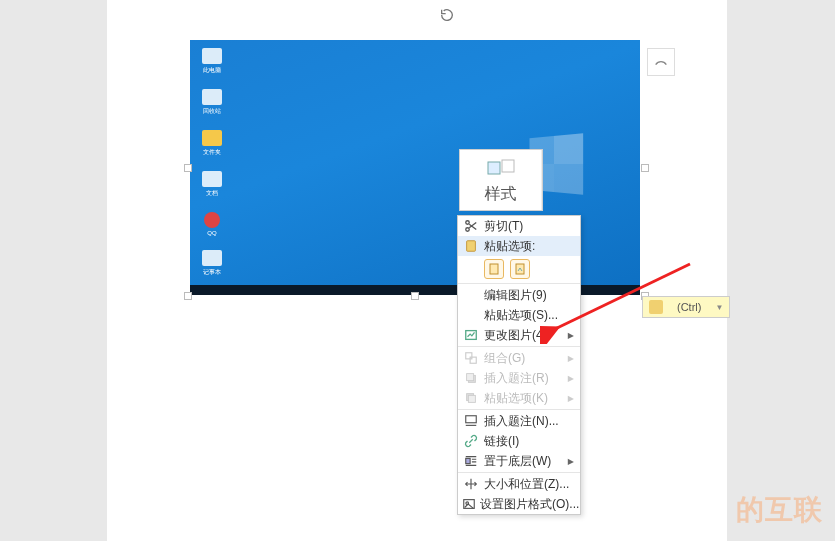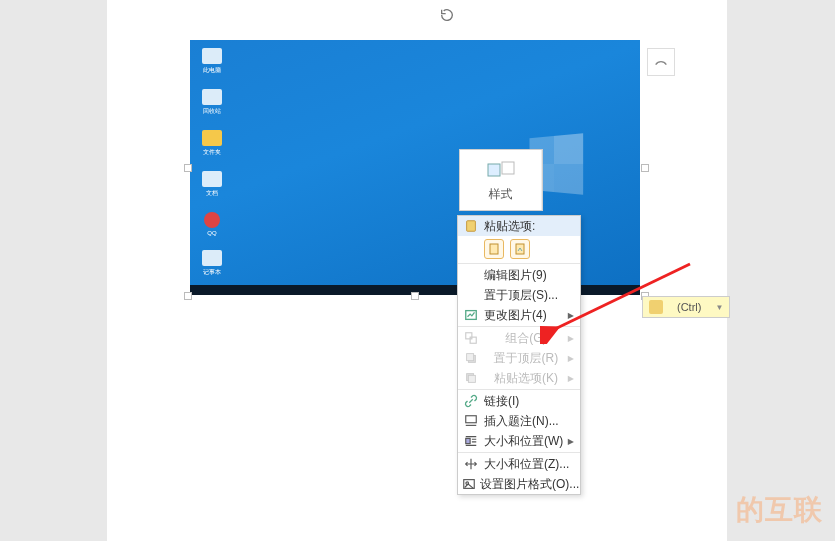--- a/index.html
+++ b/index.html
@@ -72,21 +72,21 @@
   width: 84px; height: 62px;
   background: #fff; border: 1px solid #cfcfcf;
   display: flex;
 }
 .mini-tb-item {
   flex: 1; display: flex; flex-direction: column;
   align-items: center; justify-content: center;
   gap: 4px; cursor: pointer;
 }
 .mini-tb-item .mi { height: 24px; display: flex; align-items: center; justify-content: center; }
-.mini-tb-item .lbl { font-size: 12px; color: #555; text-align: center; }
+.mini-tb-item .lbl { font-size: 16px; color: #555; text-align: center; }
 .mini-tb-item:first-child { border-right: 1px solid #eee; }
 .layout-options {
   position: absolute; left: 647px; top: 48px;
   width: 28px; height: 28px;
   background: #fff; border: 1px solid #ddd;
   display: flex; align-items: center; justify-content: center;
 }
 .layout-options svg { width: 16px; height: 16px; }
 .ctrl-pill {
   position: absolute; left: 642px; top: 296px;
@@ -102,21 +102,21 @@
   background: #fff; border: 1px solid #ccc;
   box-shadow: 2px 2px 5px rgba(0,0,0,0.15);
   font-size: 12px;
 }
 .menu-item {
   display: flex; align-items: center;
   height: 20px; padding: 0 6px 0 4px;
   cursor: default; color: #333;
   position: relative;
 }
-.menu-item.disabled { color: #bbb; text-align: center; }
+.menu-item.disabled { color: #bbb; }
 .menu-item.hl { background: #e3eefa; }
 .menu-item .mi-icon {
   width: 18px; height: 16px;
   display: flex; align-items: center; justify-content: center;
   margin-right: 4px;
 }
 .menu-item .mi-icon img, .menu-item .mi-icon svg { width: 14px; height: 14px; }
 .menu-item .mi-label { flex: 1; white-space: nowrap; }
 .menu-item .mi-arrow { font-size: 8px; color: #666; }
 .menu-item.disabled .mi-arrow { color: #ccc; }
@@ -212,20 +212,30 @@
 </div>
 
 <div class="ctrl-pill">
   <div class="ci"></div>
   <span>(Ctrl)</span>
   <span class="dd">▼</span>
 </div>
 
 <div class="context-menu">
 
+  <div class="menu-item">
+    <span class="mi-icon">
+      <svg viewBox="0 0 16 16" fill="none" stroke="#555" stroke-width="1.5">
+          <circle cx="4" cy="12" r="2"></circle>
+          <circle cx="4" cy="4" r="2"></circle>
+          <path d="M6 6l8 6M6 10l8-6"></path>
+        </svg>
+    </span>
+    <span class="mi-label">剪切(T)</span>
+  </div>
 
 
   <div class="menu-item hl">
     <span class="mi-icon">
       <svg viewBox="0 0 16 16" fill="#f0d070" stroke="#c09030" stroke-width="1">
           <rect x="3" y="2" width="10" height="12" rx="1"></rect>
         </svg>
     </span>
     <span class="mi-label">粘贴选项:</span>
   </div>
@@ -245,21 +255,21 @@
 
   <div class="menu-sep"></div>
 
   <div class="menu-item">
     <span class="mi-icon"></span>
     <span class="mi-label">编辑图片(9)</span>
   </div>
 
   <div class="menu-item">
     <span class="mi-icon"></span>
-    <span class="mi-label">置于顶层(S)...</span>
+    <span class="mi-label">粘贴选项(S)...</span>
   </div>
 
   <div class="menu-item">
     <span class="mi-icon">
       <svg viewBox="0 0 16 16" fill="none" stroke="#5a8" stroke-width="1.5">
           <rect x="2" y="3" width="12" height="10"></rect>
           <path d="M4 10l3-3 2 2 3-4"></path>
         </svg>
     </span>
     <span class="mi-label">更改图片(4)</span>
@@ -279,66 +289,66 @@
     <span class="mi-arrow">▶</span>
   </div>
 
   <div class="menu-item disabled">
     <span class="mi-icon">
       <svg viewBox="0 0 16 16" fill="#ddd" stroke="#ccc" stroke-width="1">
           <rect x="5" y="5" width="8" height="8"></rect>
           <rect x="3" y="3" width="8" height="8" fill="#eee"></rect>
         </svg>
     </span>
-    <span class="mi-label">置于顶层(R)</span>
+    <span class="mi-label">插入题注(R)</span>
     <span class="mi-arrow">▶</span>
   </div>
 
   <div class="menu-item disabled">
     <span class="mi-icon">
       <svg viewBox="0 0 16 16" fill="#ddd" stroke="#ccc" stroke-width="1">
           <rect x="3" y="3" width="8" height="8"></rect>
           <rect x="5" y="5" width="8" height="8" fill="#eee"></rect>
         </svg>
     </span>
     <span class="mi-label">粘贴选项(K)</span>
     <span class="mi-arrow">▶</span>
   </div>
 
   <div class="menu-sep"></div>
+
+  <div class="menu-item">
+    <span class="mi-icon">
+      <svg viewBox="0 0 16 16" fill="none" stroke="#555" stroke-width="1.3">
+          <rect x="2" y="2" width="12" height="8"></rect>
+          <path d="M2 13h12"></path>
+        </svg>
+    </span>
+    <span class="mi-label">插入题注(N)...</span>
+  </div>
 
   <div class="menu-item">
     <span class="mi-icon">
       <svg viewBox="0 0 16 16" fill="none" stroke="#5a8" stroke-width="1.5">
           <path d="M6 10l4-4"></path>
           <path d="M8 4l2-2a3 3 0 014 4l-2 2"></path>
           <path d="M8 12l-2 2a3 3 0 01-4-4l2-2"></path>
         </svg>
     </span>
     <span class="mi-label">链接(I)</span>
   </div>
 
   <div class="menu-item">
     <span class="mi-icon">
       <svg viewBox="0 0 16 16" fill="none" stroke="#555" stroke-width="1.3">
-          <rect x="2" y="2" width="12" height="8"></rect>
-          <path d="M2 13h12"></path>
-        </svg>
-    </span>
-    <span class="mi-label">插入题注(N)...</span>
-  </div>
-
-  <div class="menu-item">
-    <span class="mi-icon">
-      <svg viewBox="0 0 16 16" fill="none" stroke="#555" stroke-width="1.3">
           <rect x="2" y="5" width="5" height="6" fill="#aad"></rect>
           <path d="M2 3h12M9 6h5M9 9h5M2 13h12"></path>
         </svg>
     </span>
-    <span class="mi-label">大小和位置(W)</span>
+    <span class="mi-label">置于底层(W)</span>
     <span class="mi-arrow">▶</span>
   </div>
 
   <div class="menu-sep"></div>
 
 
   <div class="menu-item">
     <span class="mi-icon">
       <svg viewBox="0 0 16 16" fill="none" stroke="#555" stroke-width="1.3">
           <path d="M2 8h12M8 2v12"></path>

